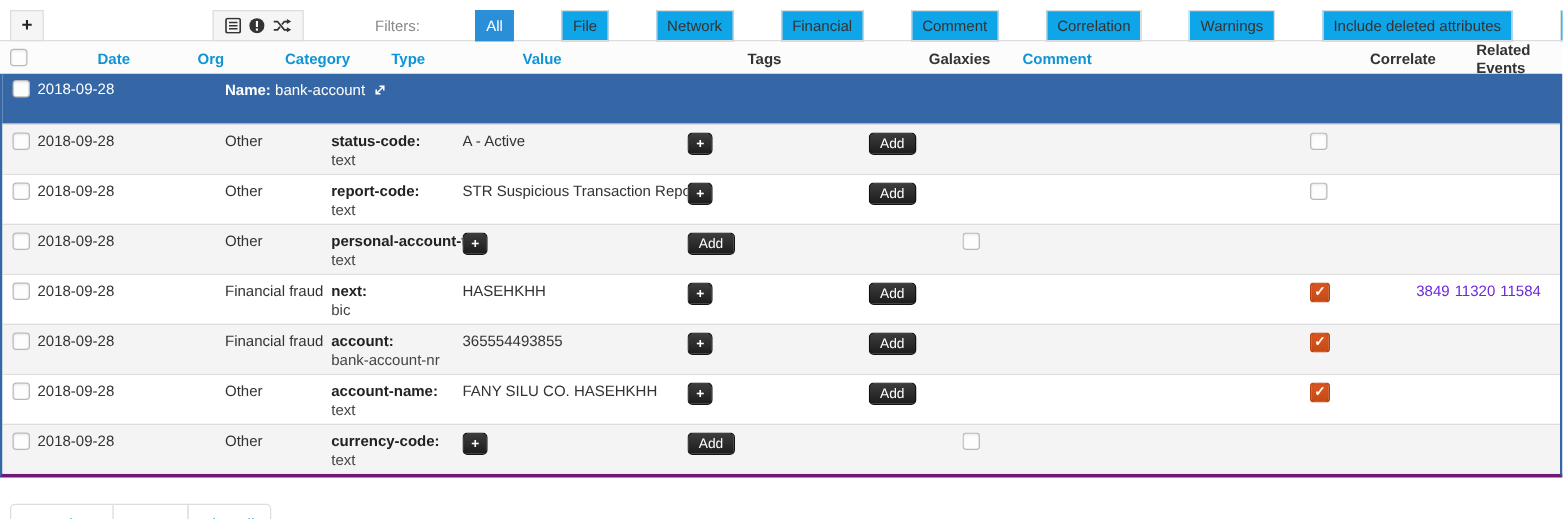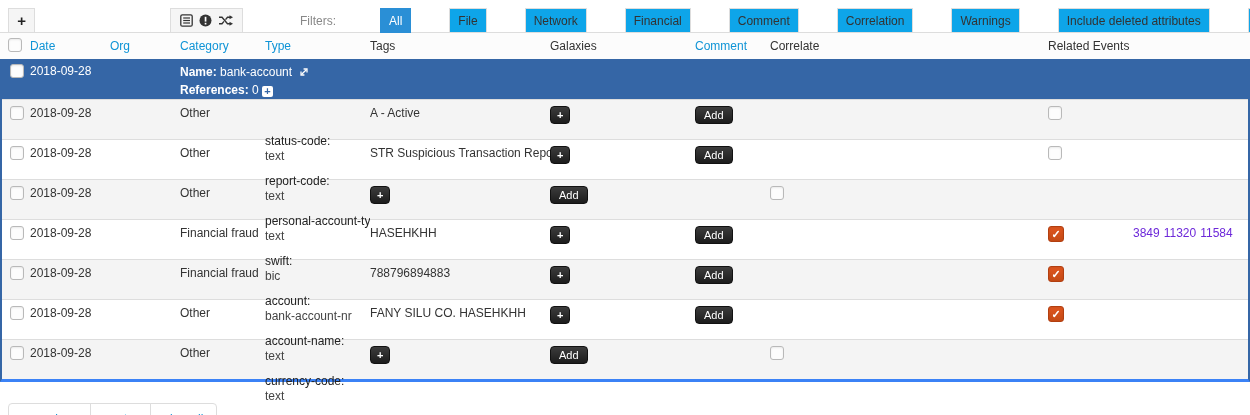--- a/index.html
+++ b/index.html
@@ -19,33 +19,33 @@
   .ftab.active { background:#2a8fd6; border-color:#2a8fd6; color:#fff; }
   .search-input { margin-left:14px; width:150px; height:22px; border:1px solid #ccc; border-radius:4px;
           padding:0 6px; font-size:12px; box-shadow:inset 0 1px 1px rgba(0,0,0,.08); }
   .tab-search { position:relative; left:0; margin-left:4px; }
   svg.icn { display:block; }
 
   
   .grid { display:grid; }
   .hdr  { grid-template-columns:30px 80px 70px 85px 105px 180px 145px 75px 278px 85px 117px;
           height:26px; align-items:center; background:#fcfcfc; }
-  .hdr .hcell { font-weight:normal; color:#333; }
+  .hdr .hcell { font-weight:bold; color:#333;margin-left:48px; }
   .hdr .hlink { color:#0f94d6; cursor:pointer; }
-  .obj-block { border-left:2px solid #3566a6; border-right:2px solid #3566a6; border-bottom:3px solid #3b82f6; }
+  .obj-block { border-left:2px solid #3566a6; border-right:2px solid #3566a6; border-bottom:3px solid #701a75; }
   .rows-grid { grid-template-columns:28px 80px 70px 85px 105px 180px 145px 75px 278px 85px 115px; }
 
   .objrow { background:#3566a6; color:#fff; height:40px; padding-top:5px; align-items:start; }
   .objrow .bold { font-weight:bold; }
   .obj-meta { grid-column:4 / span 4; line-height:16px; }
 
   .arow { height:40px; padding-top:6px; border-top:1px solid #ddd; align-items:start; }
   .arow.gray { background:#f4f4f4; }
   .arow.white { background:#fff; }
-  .type-name { font-weight:normal; color:#222; line-height:14px;margin-top:28px; }
+  .type-name { font-weight:bold; color:#222; line-height:14px; }
   .type-sub  { line-height:16px; color:#444; }
   .cell { overflow:hidden; white-space:nowrap; }
 
   
   .ckcol { padding-left:8px; }
   .cb { display:inline-block; width:14px; height:14px; border:1px solid #b9b9b9; border-radius:3px;
         background:#fdfdfd; box-shadow:inset 0 1px 2px rgba(0,0,0,.08); cursor:pointer;
         text-align:center; line-height:13px; }
   .cb.checked { width:16px; height:16px; border:1px solid #b23f10;
         background:linear-gradient(#e0561f,#c44a15); color:#fff; font-size:11px; font-weight:bold; line-height:15px; }
@@ -123,20 +123,21 @@
     </span>
   </div>
 </div>
 
 <div class="grid hdr">
   <div class="ckcol"><span class="cb"></span></div>
   <div class="hcell hlink">Date</div>
   <div class="hcell hlink">Org</div>
   <div class="hcell hlink">Category</div>
   <div class="hcell hlink">Type</div>
+  <div class="hcell hlink">Value</div>
   <div class="hcell">Tags</div>
   <div class="hcell">Galaxies</div>
   <div class="hcell hlink">Comment</div>
   <div class="hcell">Correlate</div>
   <div class="hcell">Related Events</div>
 </div>
 
 <div class="obj-block">
 
   <div class="grid rows-grid objrow">
@@ -148,25 +149,20 @@
         <span class="bold">Name:</span>
         <span>bank-account</span>
         <span class="expand-ic">
           <svg class="icn" width="12" height="12" viewBox="0 0 14 14" style="display:inline-block">
             <line x1="4" y1="10" x2="10" y2="4" stroke="#fff" stroke-width="1.5"></line>
             <polyline points="6.5,3.5 10.5,3.5 10.5,7.5" fill="none" stroke="#fff" stroke-width="1.5"></polyline>
             <polyline points="7.5,10.5 3.5,10.5 3.5,6.5" fill="none" stroke="#fff" stroke-width="1.5"></polyline>
           </svg>
         </span>
       </div>
-      <div>
-        <span class="bold">References:</span>
-        <span>0</span>
-        <span class="refplus">+</span>
-      </div>
     </div>
   </div>
 
   <div class="grid rows-grid arow gray">
     <div class="ckcol"><span class="cb"></span></div>
     <div class="cell">2018-09-28</div>
     <div class="cell"></div>
     <div class="cell">Other</div>
     <div class="cell">
         <div class="type-name">status-code:</div>
@@ -212,21 +208,21 @@
     <div class="cell"><span class="cb"></span></div>
     <div class="cell related"></div>
   </div>
 
   <div class="grid rows-grid arow white">
     <div class="ckcol"><span class="cb"></span></div>
     <div class="cell">2018-09-28</div>
     <div class="cell"></div>
     <div class="cell">Financial fraud</div>
     <div class="cell">
-        <div class="type-name">swift:</div>
+        <div class="type-name">next:</div>
         <div class="type-sub">bic</div>
       </div>
     <div class="cell">HASEHKHH</div>
     <div class="cell"><span class="btn-dark btn-plus">+</span></div>
     <div class="cell"><span class="btn-dark">Add</span></div>
     <div class="cell"></div>
     <div class="cell"><span class="cb checked"></span></div>
     <div class="cell related">
       <a>3849</a><a>11320</a><a>11584</a>
     </div>
@@ -234,21 +230,21 @@
 
   <div class="grid rows-grid arow gray">
     <div class="ckcol"><span class="cb"></span></div>
     <div class="cell">2018-09-28</div>
     <div class="cell"></div>
     <div class="cell">Financial fraud</div>
     <div class="cell">
         <div class="type-name">account:</div>
         <div class="type-sub">bank-account-nr</div>
       </div>
-    <div class="cell">788796894883</div>
+    <div class="cell">365554493855</div>
     <div class="cell"><span class="btn-dark btn-plus">+</span></div>
     <div class="cell"><span class="btn-dark">Add</span></div>
     <div class="cell"></div>
     <div class="cell"><span class="cb checked"></span></div>
     <div class="cell related"></div>
   </div>
 
   <div class="grid rows-grid arow white">
     <div class="ckcol"><span class="cb"></span></div>
     <div class="cell">2018-09-28</div>

